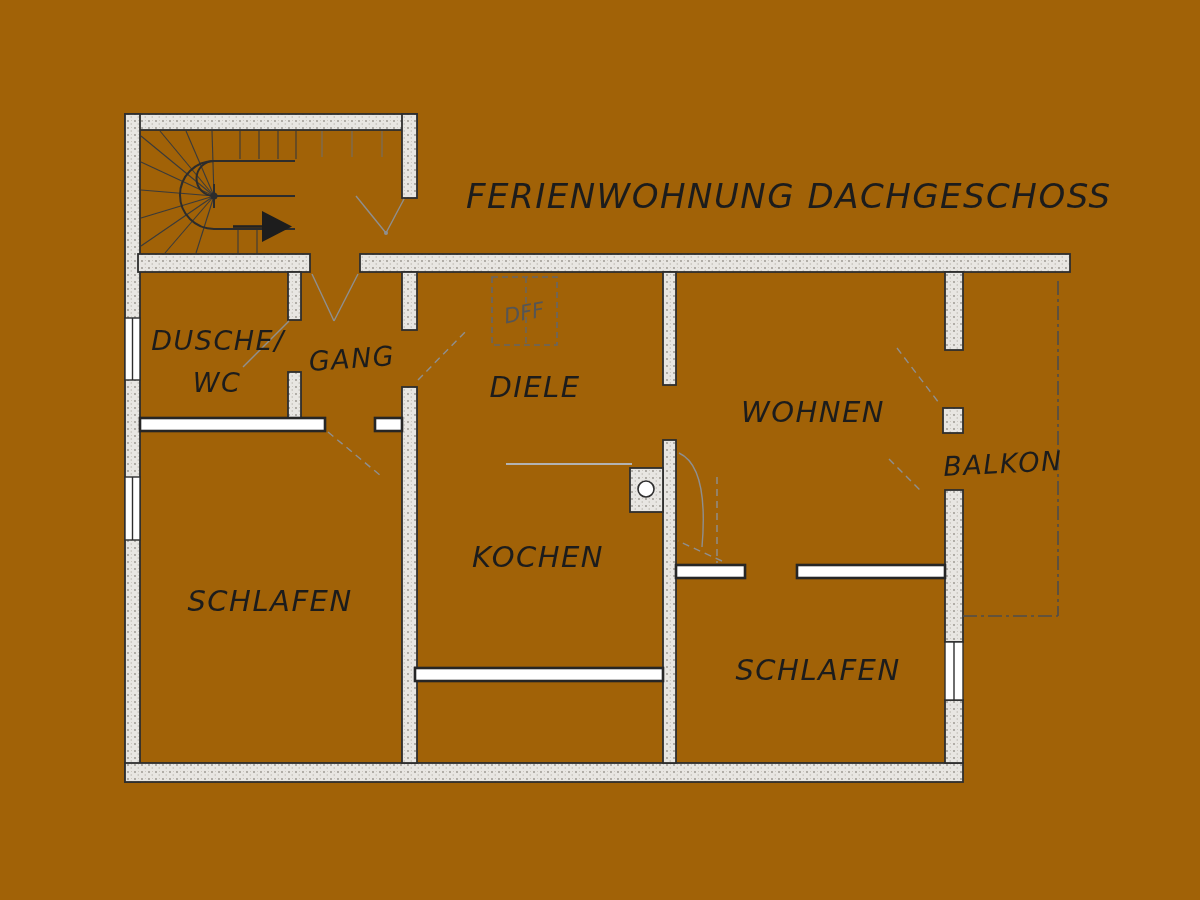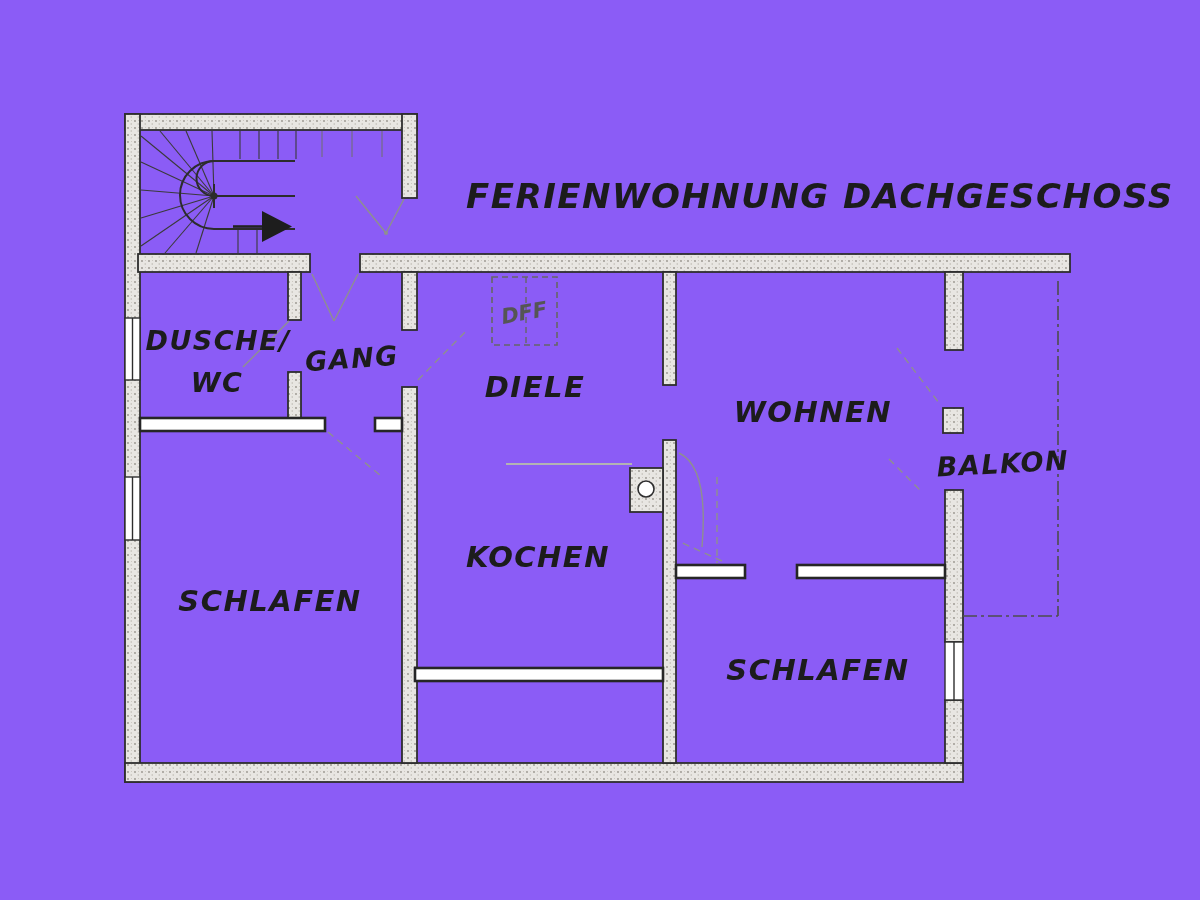--- a/index.html
+++ b/index.html
@@ -1,17 +1,17 @@
 <!DOCTYPE html>
 <html><head>
 <meta charset="utf-8">
 <style>
   html,body{margin:0;padding:0;background:#ffffff;}
-  .page{position:relative;width:1200px;height:900px;background:#8b5cf6;overflow:hidden;
-        font-family:"DejaVu Sans",sans-serif;font-weight:bold;}
+  .page{position:relative;width:1200px;height:900px;background:#a16207;overflow:hidden;
+        font-family:"DejaVu Sans",sans-serif;}
   svg{position:absolute;left:0;top:0;}
   .wall{fill:url(#wallpat);stroke:#2e2e2e;stroke-width:1.8;}
   .thinwall{fill:#ffffff;stroke:#262626;stroke-width:2.6;}
   .winbox{fill:#ffffff;stroke:#2e2e2e;stroke-width:1.4;}
   .winmid{stroke:#2e2e2e;stroke-width:1.4;}
   .swing{stroke:#8f8f8f;stroke-width:1.4;fill:none;}
   .swingd{stroke:#8f8f8f;stroke-width:1.4;fill:none;stroke-dasharray:7 5;}
   .stair{stroke:#3a3a3a;stroke-width:1.1;fill:none;}
   .stairlight{stroke:#6f6f6f;stroke-width:1;fill:none;}
   .rail{stroke:#2c2c2c;stroke-width:2;fill:none;}

